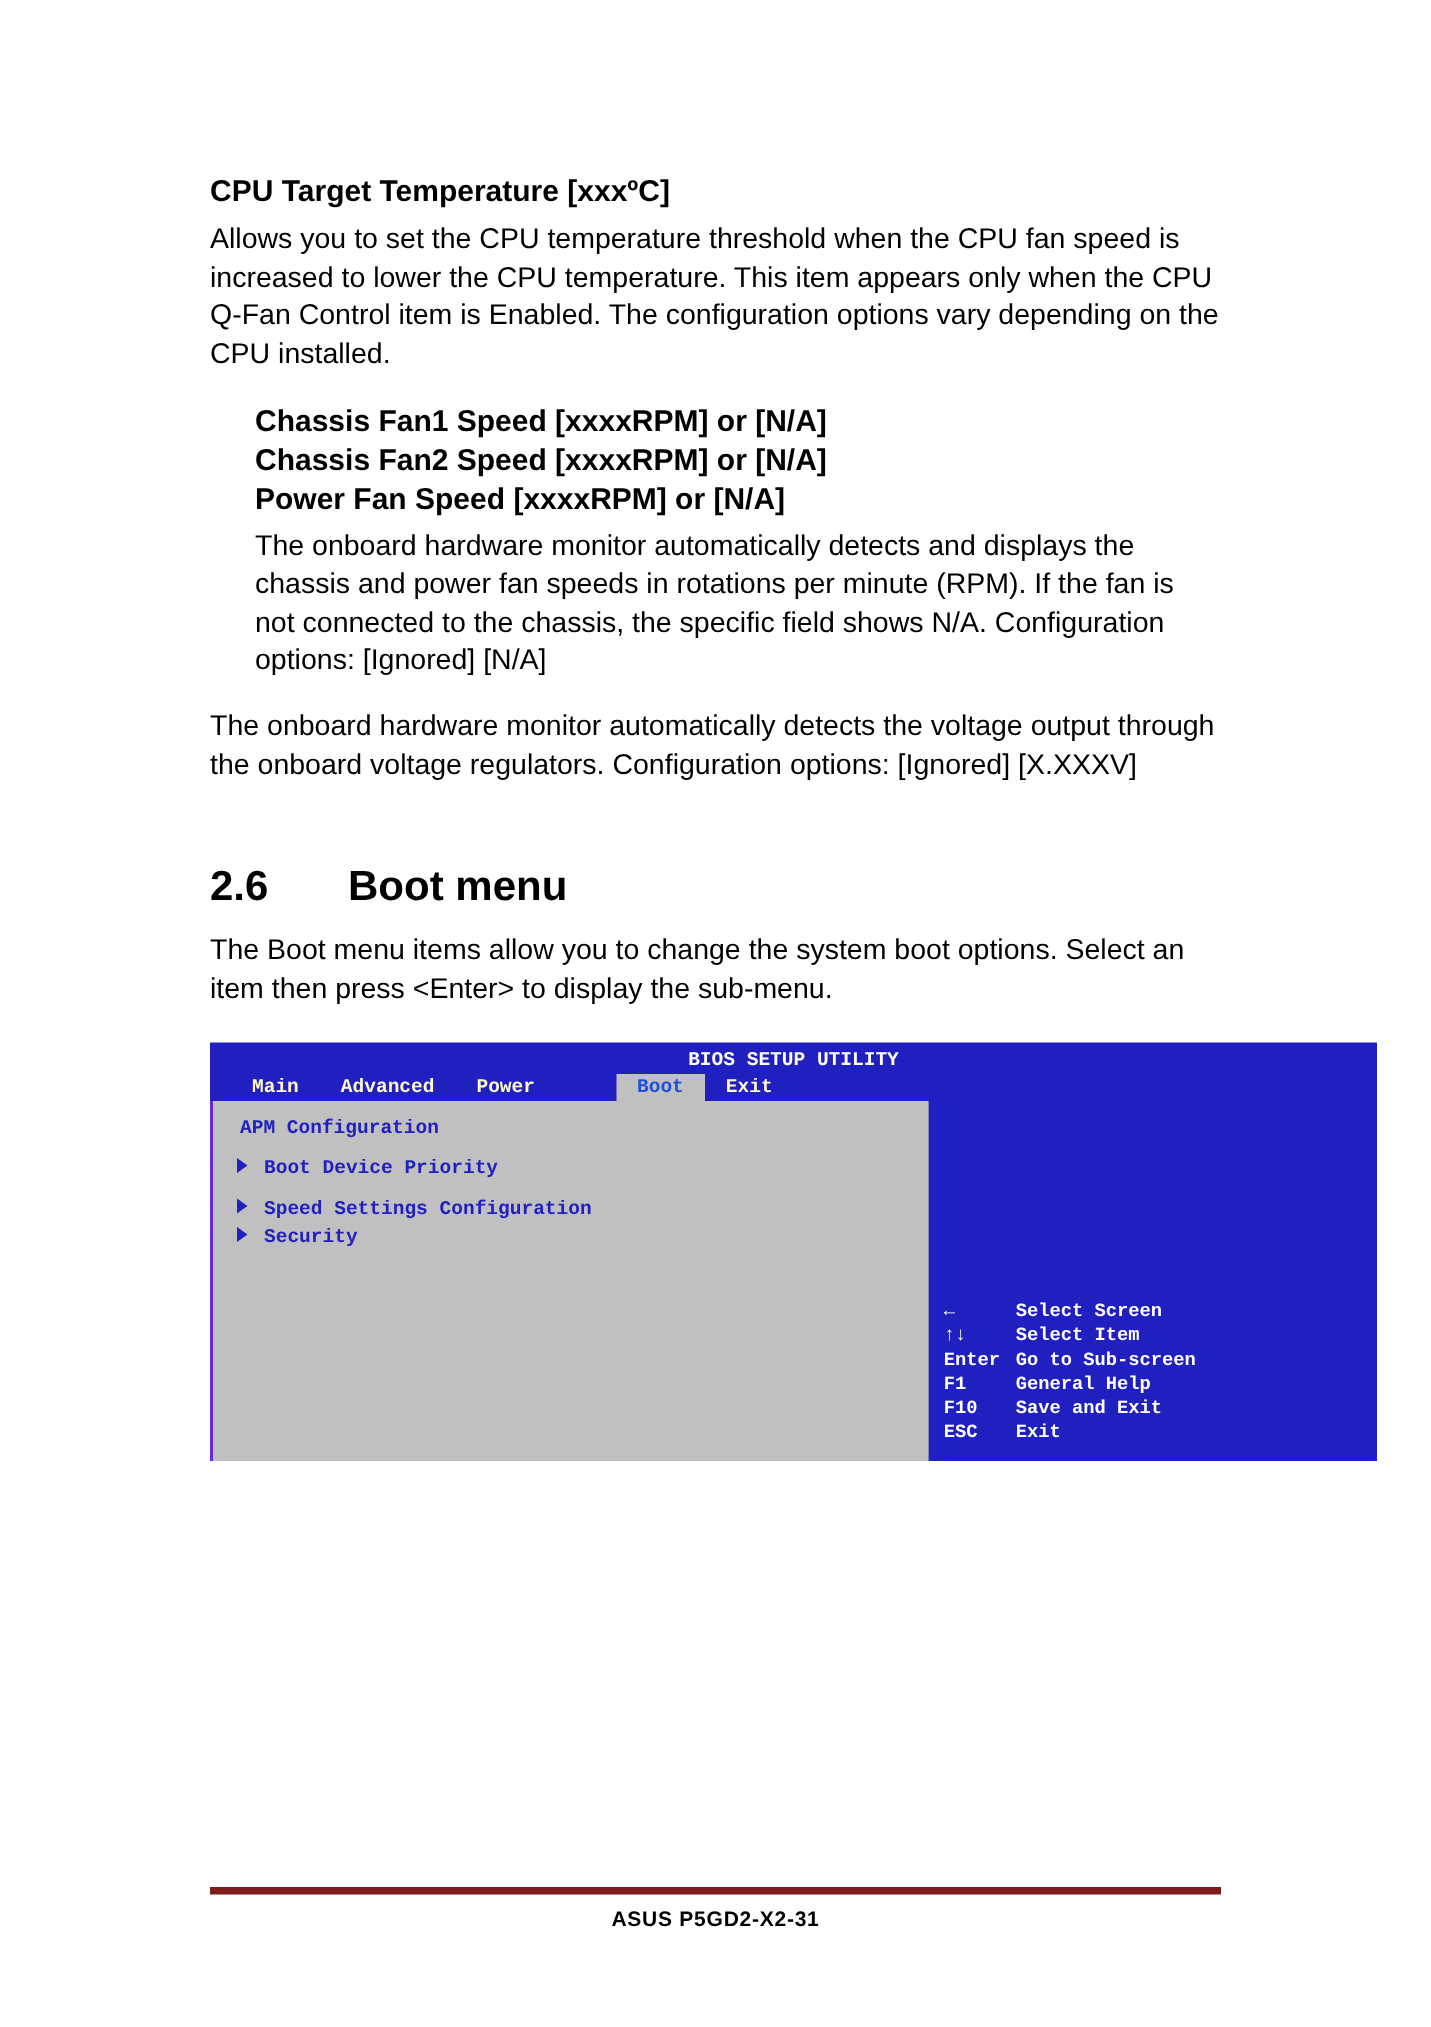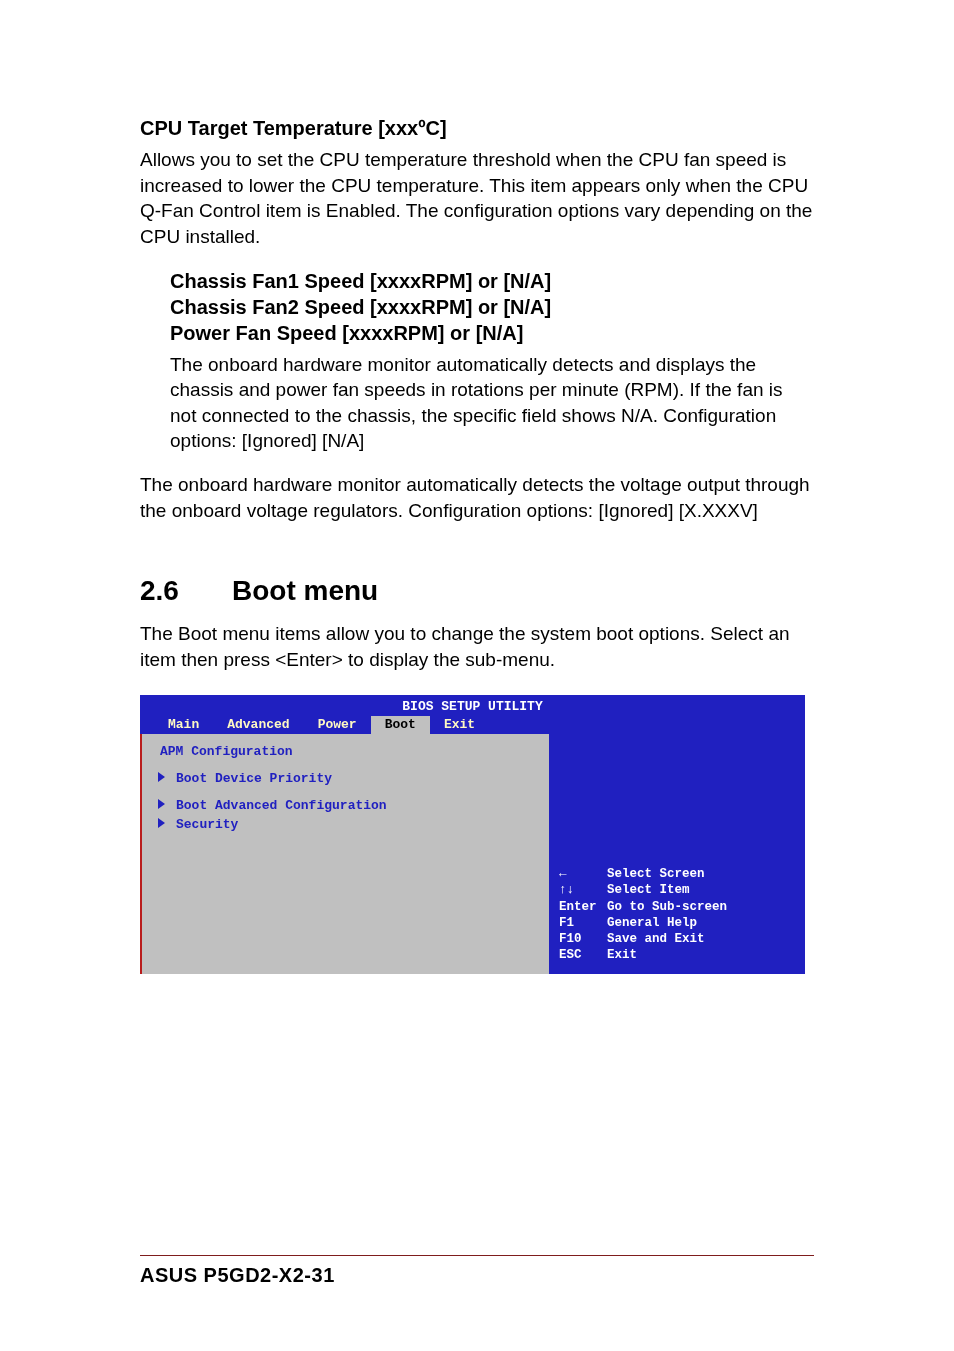--- a/index.html
+++ b/index.html
@@ -39,21 +39,21 @@
     font-size: 28px;
     margin-top: 52px;
     margin-bottom: 14px;
   }
   .big-heading .num {
     display: inline-block;
     width: 92px;
   }
   
   .bios {
-    width: 665px;
+    width: 778px;
     margin: 22px 0 0 0;
     font-family: "Courier New", monospace;
     font-size: 13px;
     font-weight: bold;
     color: #fff;
   }
   .bios-header {
     background: #2020c0;
     padding: 2px 0 0 0;
   }
@@ -68,25 +68,26 @@
     background: #2020c0;
     padding: 0 14px;
     gap: 0;
   }
   .bios-tab {
     color: #fef9c3;
     padding: 1px 14px 2px 14px;
   }
   .bios-tab.active {
     background: #c0c0c0;
-    color: #000000;
+    color: #1d4ed8;
+    margin-left: 40px;
   }
   .bios-body {
     display: flex;
-    border-left: 2px solid #b91c1c;
+    border-left: 2px solid #6d28d9;
     border-right: 2px solid #2020c0;
     background: #c0c0c0;
   }
   .bios-left {
     flex: 1.64;
     background: #c0c0c0;
     padding: 8px 10px 20px 10px;
     color: #2020c0;
     min-height: 240px;
     position: relative;
@@ -146,27 +147,27 @@
   .arrow-left {
     display:inline-block;
     font-weight:bold;
   }
   
   .page-footer {
     position: absolute;
     bottom: 64px;
     left: 140px;
     right: 140px;
-    border-top: 1px solid #7f1d1d;
+    border-top: 5px solid #7f1d1d;
     padding-top: 8px;
     display: flex;
-    justify-content: flex-start;
+    justify-content: center;
     font-family: Arial, sans-serif;
     font-weight: bold;
-    font-size: 20px;
+    font-size: 14px;
     letter-spacing: 0.5px;
   }
 </style>
 </head>
 <body>
 
 <div class="page">
 
   <div class="heading-bold">CPU Target Temperature [xxxºC]</div>
   <div class="body-text">Allows you to set the CPU temperature threshold when the CPU fan speed is increased to lower the CPU temperature. This item appears only when the CPU Q-Fan Control item is Enabled. The configuration options vary depending on the CPU installed.</div>
@@ -200,21 +201,21 @@
       <div class="bios-left">
         <div class="bios-row subhead">APM Configuration</div>
         <div style="height:8px"></div>
         <div class="bios-row indent">
           <span class="bios-tri"></span>
           <span>Boot Device Priority</span>
         </div>
         <div style="height:8px"></div>
         <div class="bios-row indent">
           <span class="bios-tri"></span>
-          <span>Boot Advanced Configuration</span>
+          <span>Speed Settings Configuration</span>
         </div>
         <div class="bios-row indent">
           <span class="bios-tri"></span>
           <span>Security</span>
         </div>
       </div>
       <div class="bios-right">
         <div class="bios-right-top"></div>
         <div class="bios-help">
           <div class="bios-help-row">

